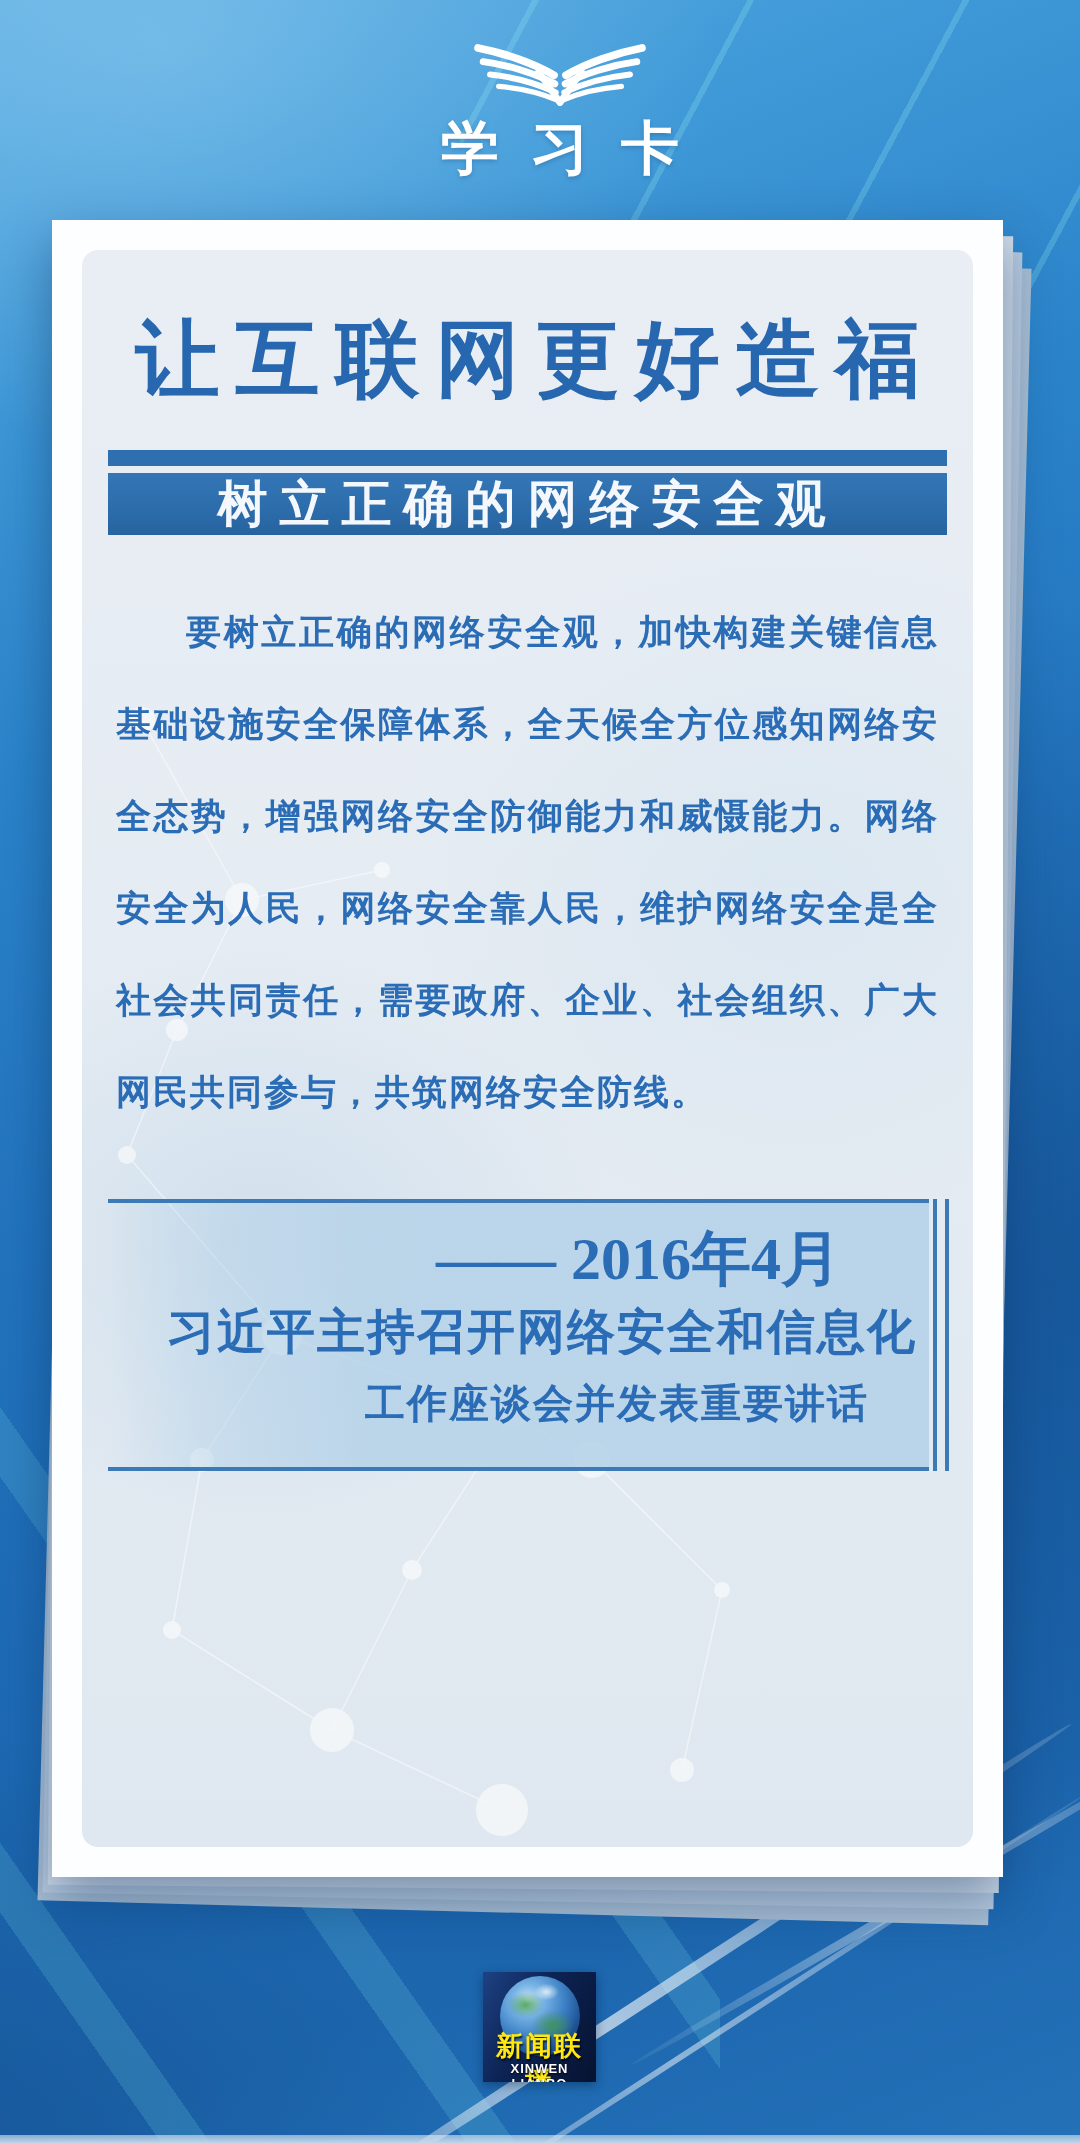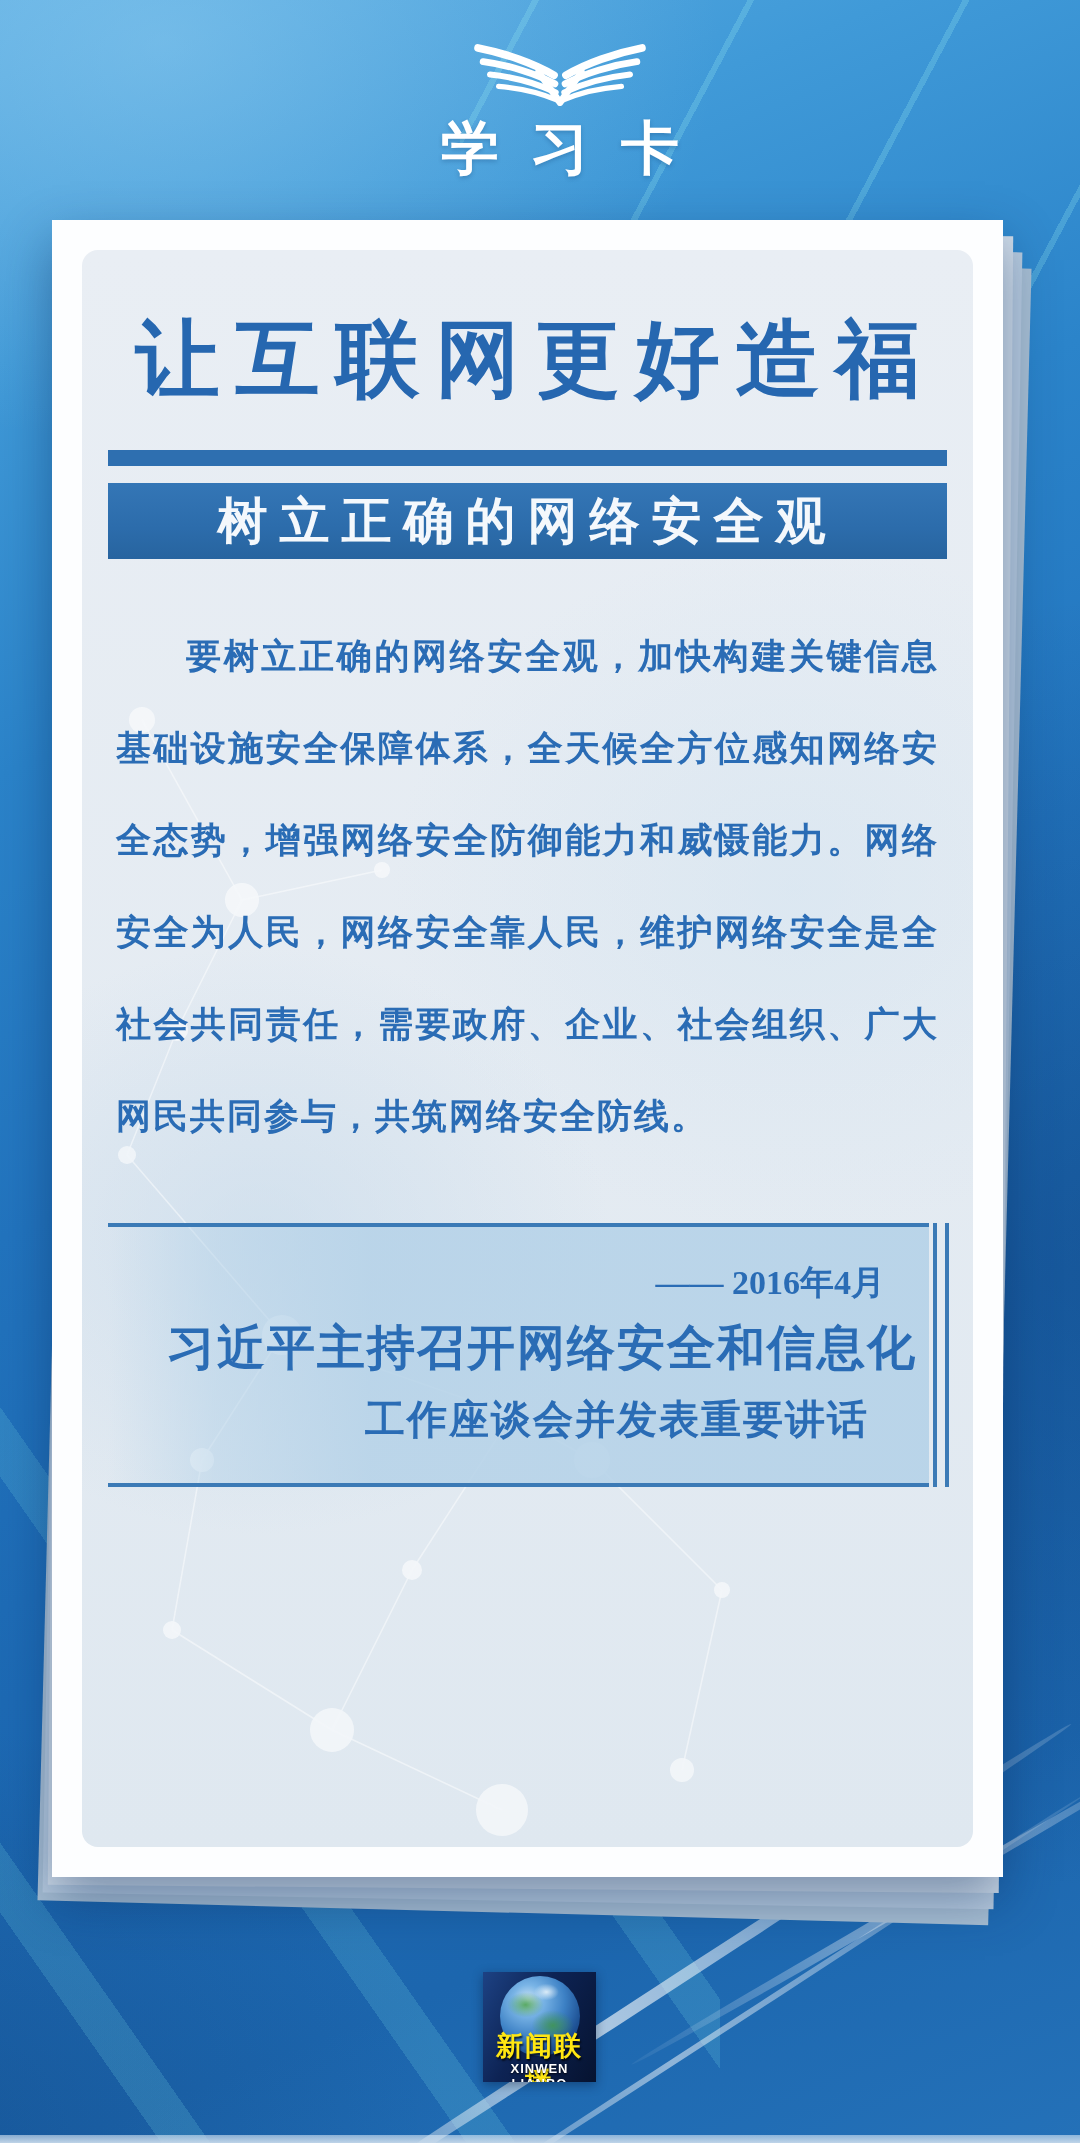--- a/index.html
+++ b/index.html
@@ -68,43 +68,43 @@
   .constellation{position:absolute;inset:0;opacity:.6;pointer-events:none;}
   
   .card-title{
     position:relative;margin-top:46px;text-align:center;color:#2667b0;
     font-weight:bold;font-size:84px;line-height:128px;letter-spacing:16px;padding-left:16px;
   }
   
   .banner{position:relative;margin:26px 26px 0;}
   .banner-topbar{height:16px;background:#2e6fb0;}
   .banner-main{
-    margin-top:17px;height:76px;display:flex;align-items:center;justify-content:center;
+    margin-top:7px;height:62px;display:flex;align-items:center;justify-content:center;
     background:linear-gradient(180deg,#3476b6 0%,#2c6cab 60%,#27649f 100%);
     color:#f4f8fc;font-size:50px;font-weight:bold;letter-spacing:12px;padding-left:0;
   }
   
   .body-text{
     position:relative;margin:52px 34px 0;color:#2a6cb5;font-weight:bold;
     font-size:35px;line-height:92px;letter-spacing:2px;
     text-align:justify;text-indent:2em;
   }
   
   .attribution{
     position:relative;margin:60px 44px 0 26px;
     border-top:4px solid #3b7ab6;border-bottom:4px solid #3b7ab6;
     background:linear-gradient(90deg,rgba(185,213,234,0) 0%,rgba(184,212,233,0.55) 13%,rgba(181,210,232,0.85) 32%,rgba(181,210,232,0.9) 100%);
     padding:24px 0 30px;color:#2a6cb5;font-weight:bold;text-align:right;
   }
   .attribution::after{
     content:"";position:absolute;top:-4px;bottom:-4px;right:-20px;width:8px;
     border-left:4px solid #3b7ab6;border-right:4px solid #3b7ab6;
   }
-  .attr-date{font-size:34px;line-height:64px;padding-right:44px;}
-  .attr-src1{font-size:48px;line-height:66px;padding-right:12px;letter-spacing:2px;}
+  .attr-date{font-size:60px;line-height:64px;padding-right:88px;}
+  .attr-src1{font-size:48px;line-height:66px;margin-top:8px;padding-right:12px;letter-spacing:2px;}
   .attr-src2{font-size:40px;line-height:66px;margin-top:6px;padding-right:60px;letter-spacing:2px;}
   
   .tv-logo{
     position:absolute;left:483px;top:1972px;width:113px;height:110px;overflow:hidden;
     background:linear-gradient(118deg,#1d4284 0%,#0d2354 42%,#061330 100%);
     box-shadow:0 3px 10px rgba(5,20,50,0.4);
   }
   .earth{
     position:absolute;left:50%;top:4px;transform:translateX(-50%);
     width:80px;height:80px;border-radius:50%;

